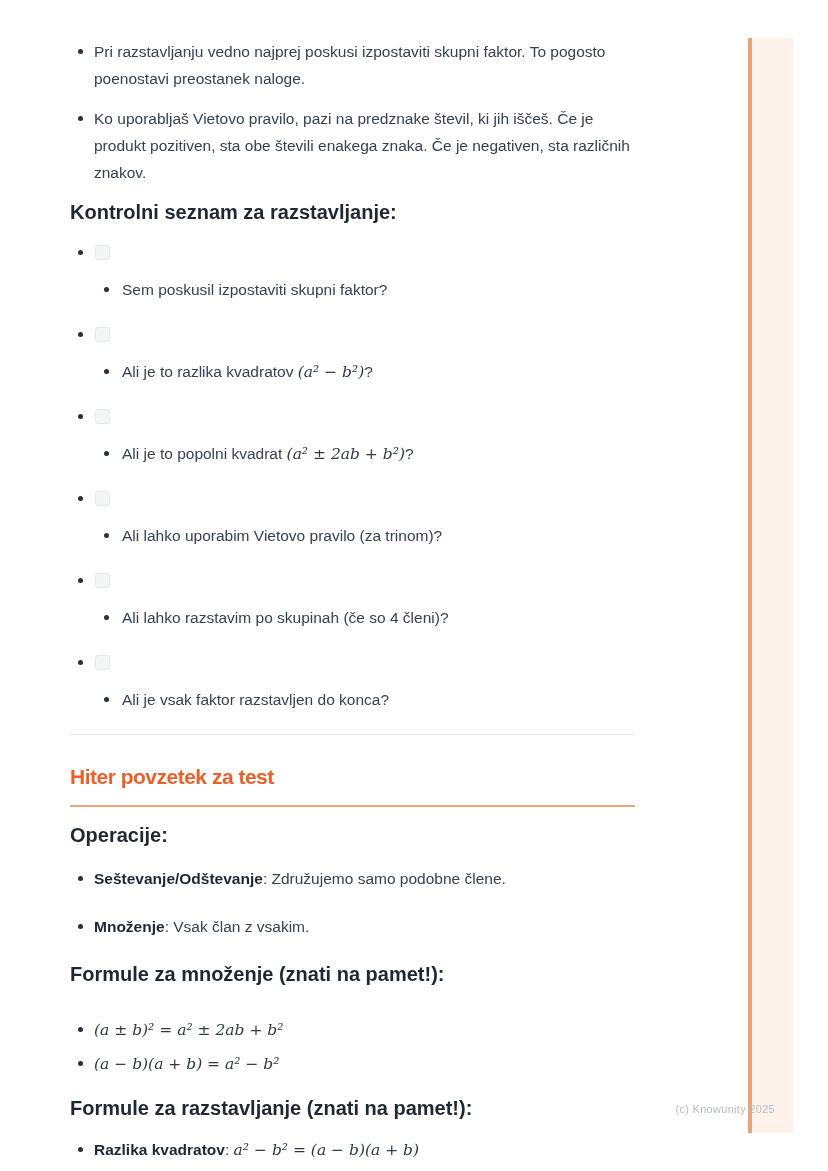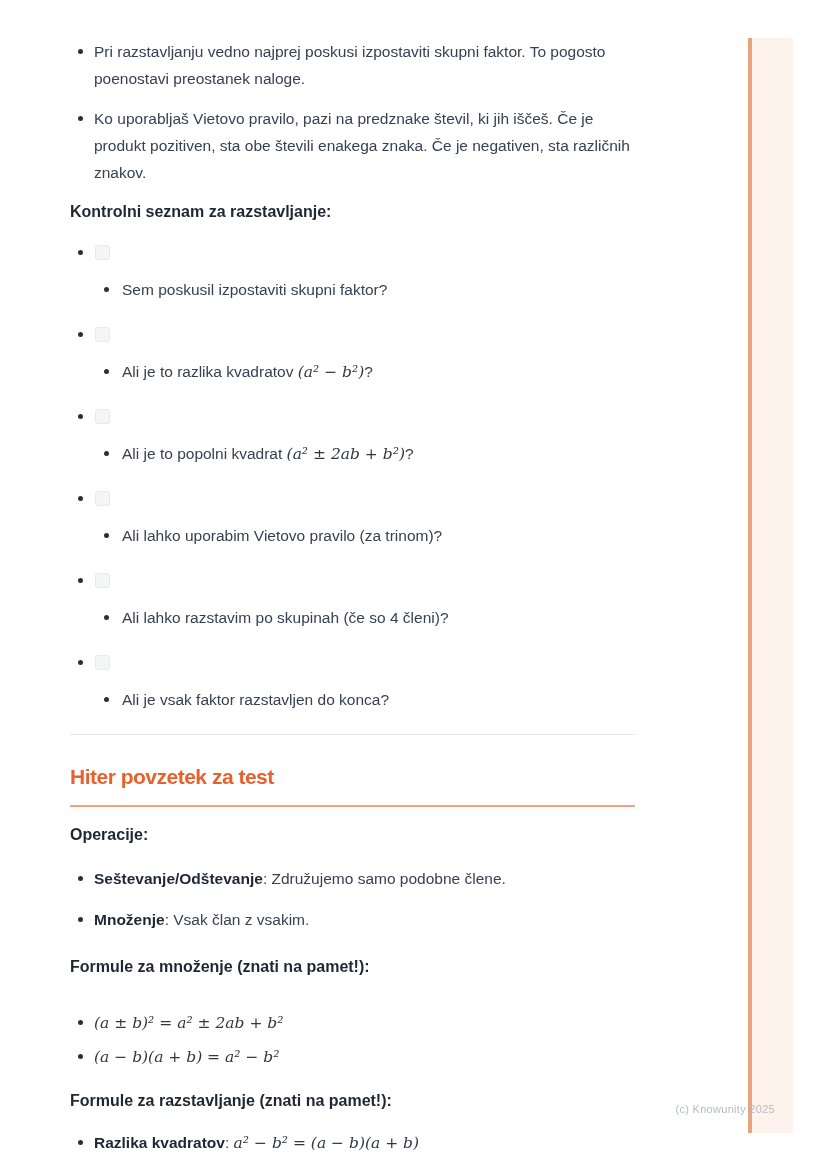--- a/index.html
+++ b/index.html
@@ -34,21 +34,21 @@
   
   .li { display: flex; align-items: flex-start; }
   .dot {
     flex: 0 0 5px; width: 5px; height: 5px; border-radius: 50%;
     background: #27303c; margin-top: 11px;
   }
   .li > .dot { margin-left: 8px; margin-right: 11px; }
   .li + .li { margin-top: 13px; }
 
   .mini-heading {
-    font-weight: bold; font-size: 16px; color: #1f2733;
+    font-weight: bold; font-size: 20px; color: #1f2733;
     margin: 0; line-height: 24px;
   }
 
   
   .checklist { margin-top: 18px; }
   .chk-group { margin-bottom: 20px; }
   .chk-row { display: flex; align-items: center; height: 20px; }
   .chk-row .dot { margin-left: 8px; margin-right: 12px; margin-top: 0; }
   .checkbox {
     width: 13px; height: 13px; border-radius: 3px;
@@ -192,21 +192,21 @@
     <h1 class="section-title">Hiter povzetek za test</h1>
     <hr class="accent">
 
     <p class="mini-heading sec">Operacije:</p>
 
     <div class="list">
       <div class="li" style="margin-top:0;">
         <span class="dot"></span>
         <span><span class="bold-lead">Seštevanje/Odštevanje</span><span>: Združujemo samo podobne člene.</span></span>
       </div>
-      <div class="li" style="margin-top:14px;">
+      <div class="li" style="margin-top:21px;">
         <span class="dot"></span>
         <span><span class="bold-lead">Množenje</span><span>: Vsak član z vsakim.</span></span>
       </div>
     </div>
 
     <p class="mini-heading" style="margin-top:22px;">Formule za množenje (znati na pamet!):</p>
 
     <div class="list" style="margin-top:32px;">
       <div class="li formula-li" style="margin-top:0;">
         <span class="dot"></span>

